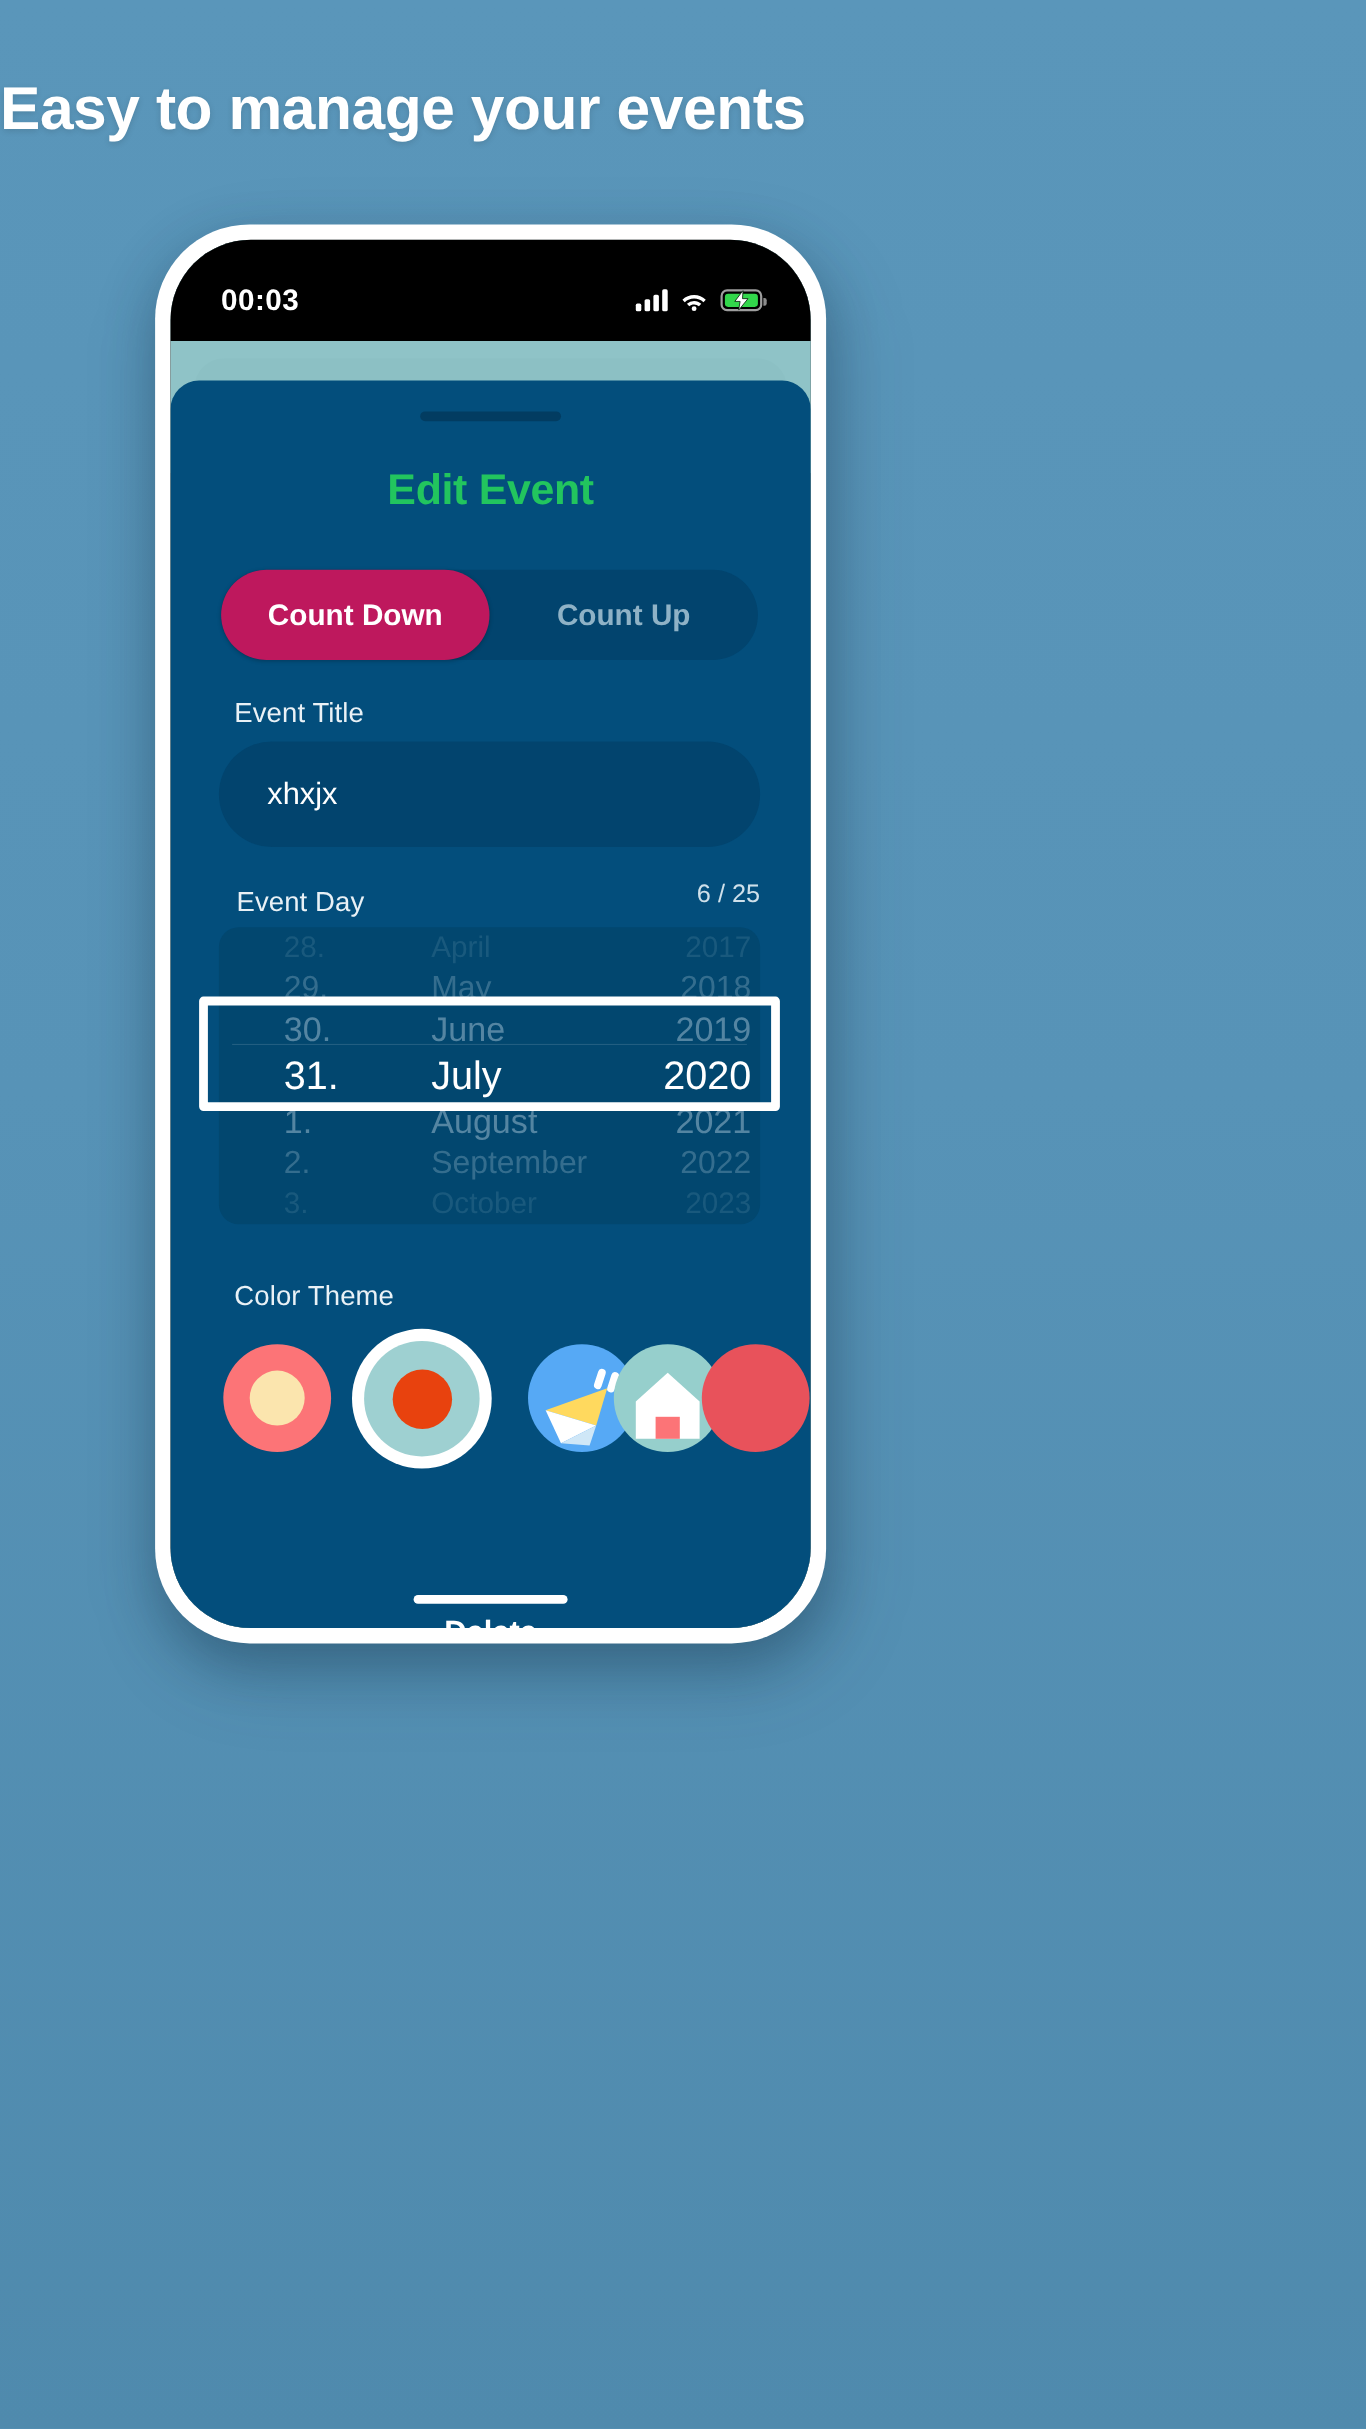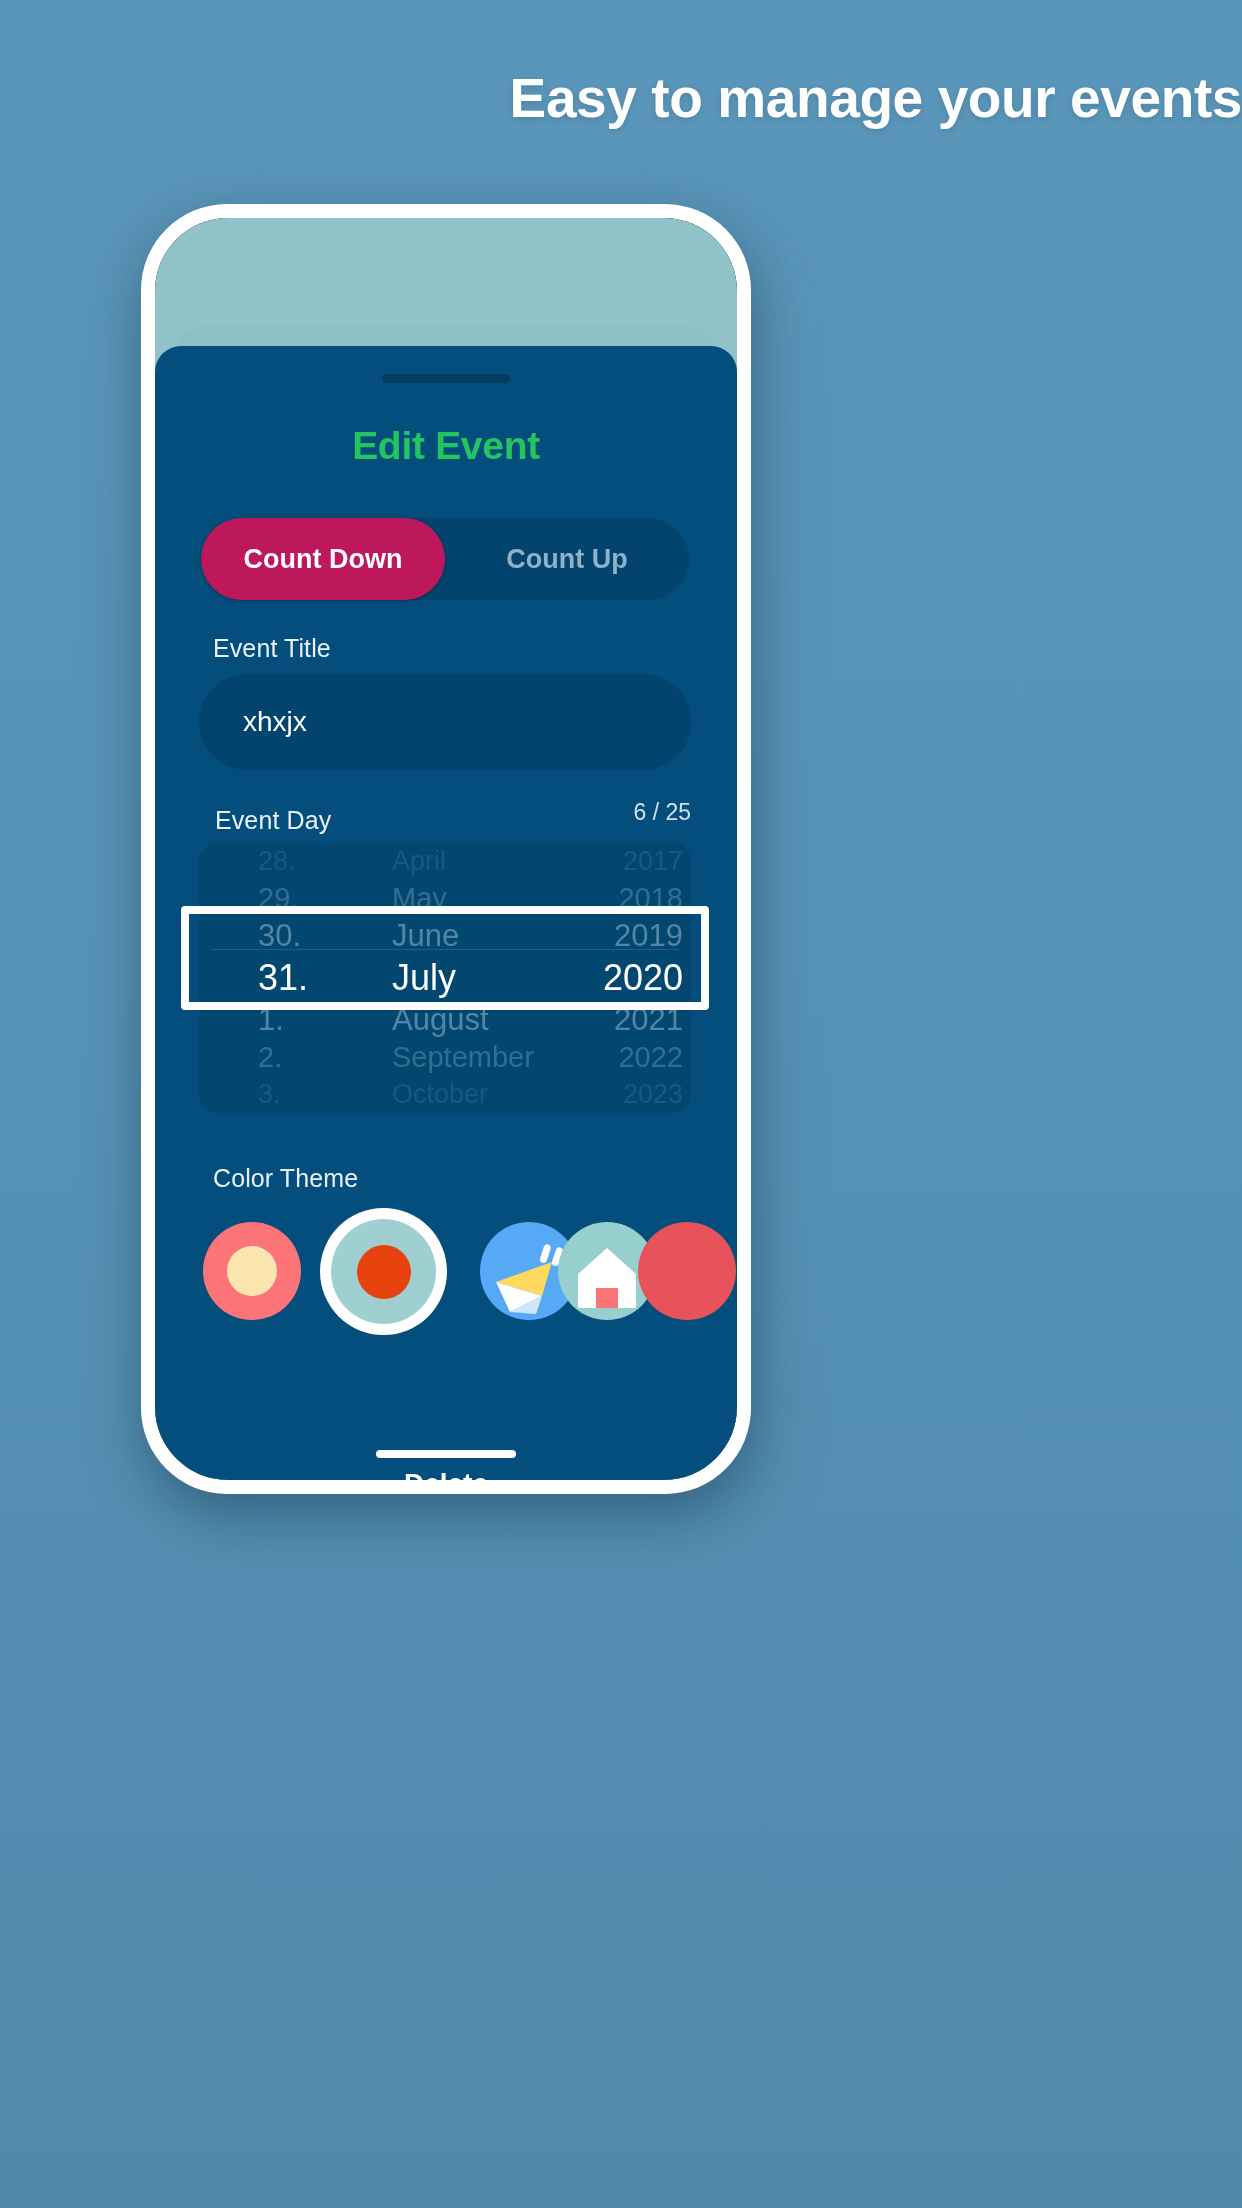--- a/index.html
+++ b/index.html
@@ -13,21 +13,21 @@
   .page {
     position: relative;
     width: 1242px; height: 2208px;
     background: linear-gradient(180deg, #5a96ba 0%, #5793b7 45%, #4f8aad 100%);
   }
 
   
   .headline {
     position: absolute;
     top: 66px; left: 0; width: 1242px;
-    text-align: right;
+    text-align: left;
     color: #ffffff;
     font-size: 55px;
     font-weight: bold;
     letter-spacing: -0.4px;
     text-shadow: 0 2px 6px rgba(0,0,0,0.13);
   }
 
   
   .phone-shadow {
     position: absolute;
@@ -445,16 +445,39 @@
           </div>
 
           <div class="swatch sw-4"></div>
         </div>
 
         <div class="delete-btn">Delete</div>
 
         <div class="home-indicator"></div>
       </div>
 
+      <div class="statusbar">
+        <div class="status-time">00:03</div>
+        <div class="status-right">
+          <div class="bars">
+            <i></i>
+              <i></i>
+              <i></i>
+              <i></i>
+          </div>
+          <svg class="wifi" viewBox="0 0 26 19">
+            <path d="M13 4.2c4.1 0 7.8 1.6 10.6 4.2l-2.1 2.3A12.6 12.6 0 0 0 13 7.4a12.6 12.6 0 0 0-8.5 3.3L2.4 8.4A15.5 15.5 0 0 1 13 4.2z" fill="#ffffff"></path>
+            <path d="M13 9.6c2.5 0 4.8 1 6.5 2.6l-2.1 2.3A6.6 6.6 0 0 0 13 12.8c-1.7 0-3.2.6-4.4 1.7l-2.1-2.3A9.5 9.5 0 0 1 13 9.6z" fill="#ffffff"></path>
+            <circle cx="13" cy="16.6" r="2.2" fill="#ffffff"></circle>
+          </svg>
+          <div class="battery">
+            <div class="battery-fill">
+              <svg class="bolt" viewBox="0 0 14 18">
+                <path d="M8.5 0 L1 10 L5.8 10 L4.5 18 L13 7.5 L8 7.5 Z" fill="#ffffff" stroke="#0d2a12" stroke-width="0.8"></path>
+              </svg>
+            </div>
+          </div>
+        </div>
+      </div>
 
     </div>
   </div>
 </div>
 
 </body></html>

